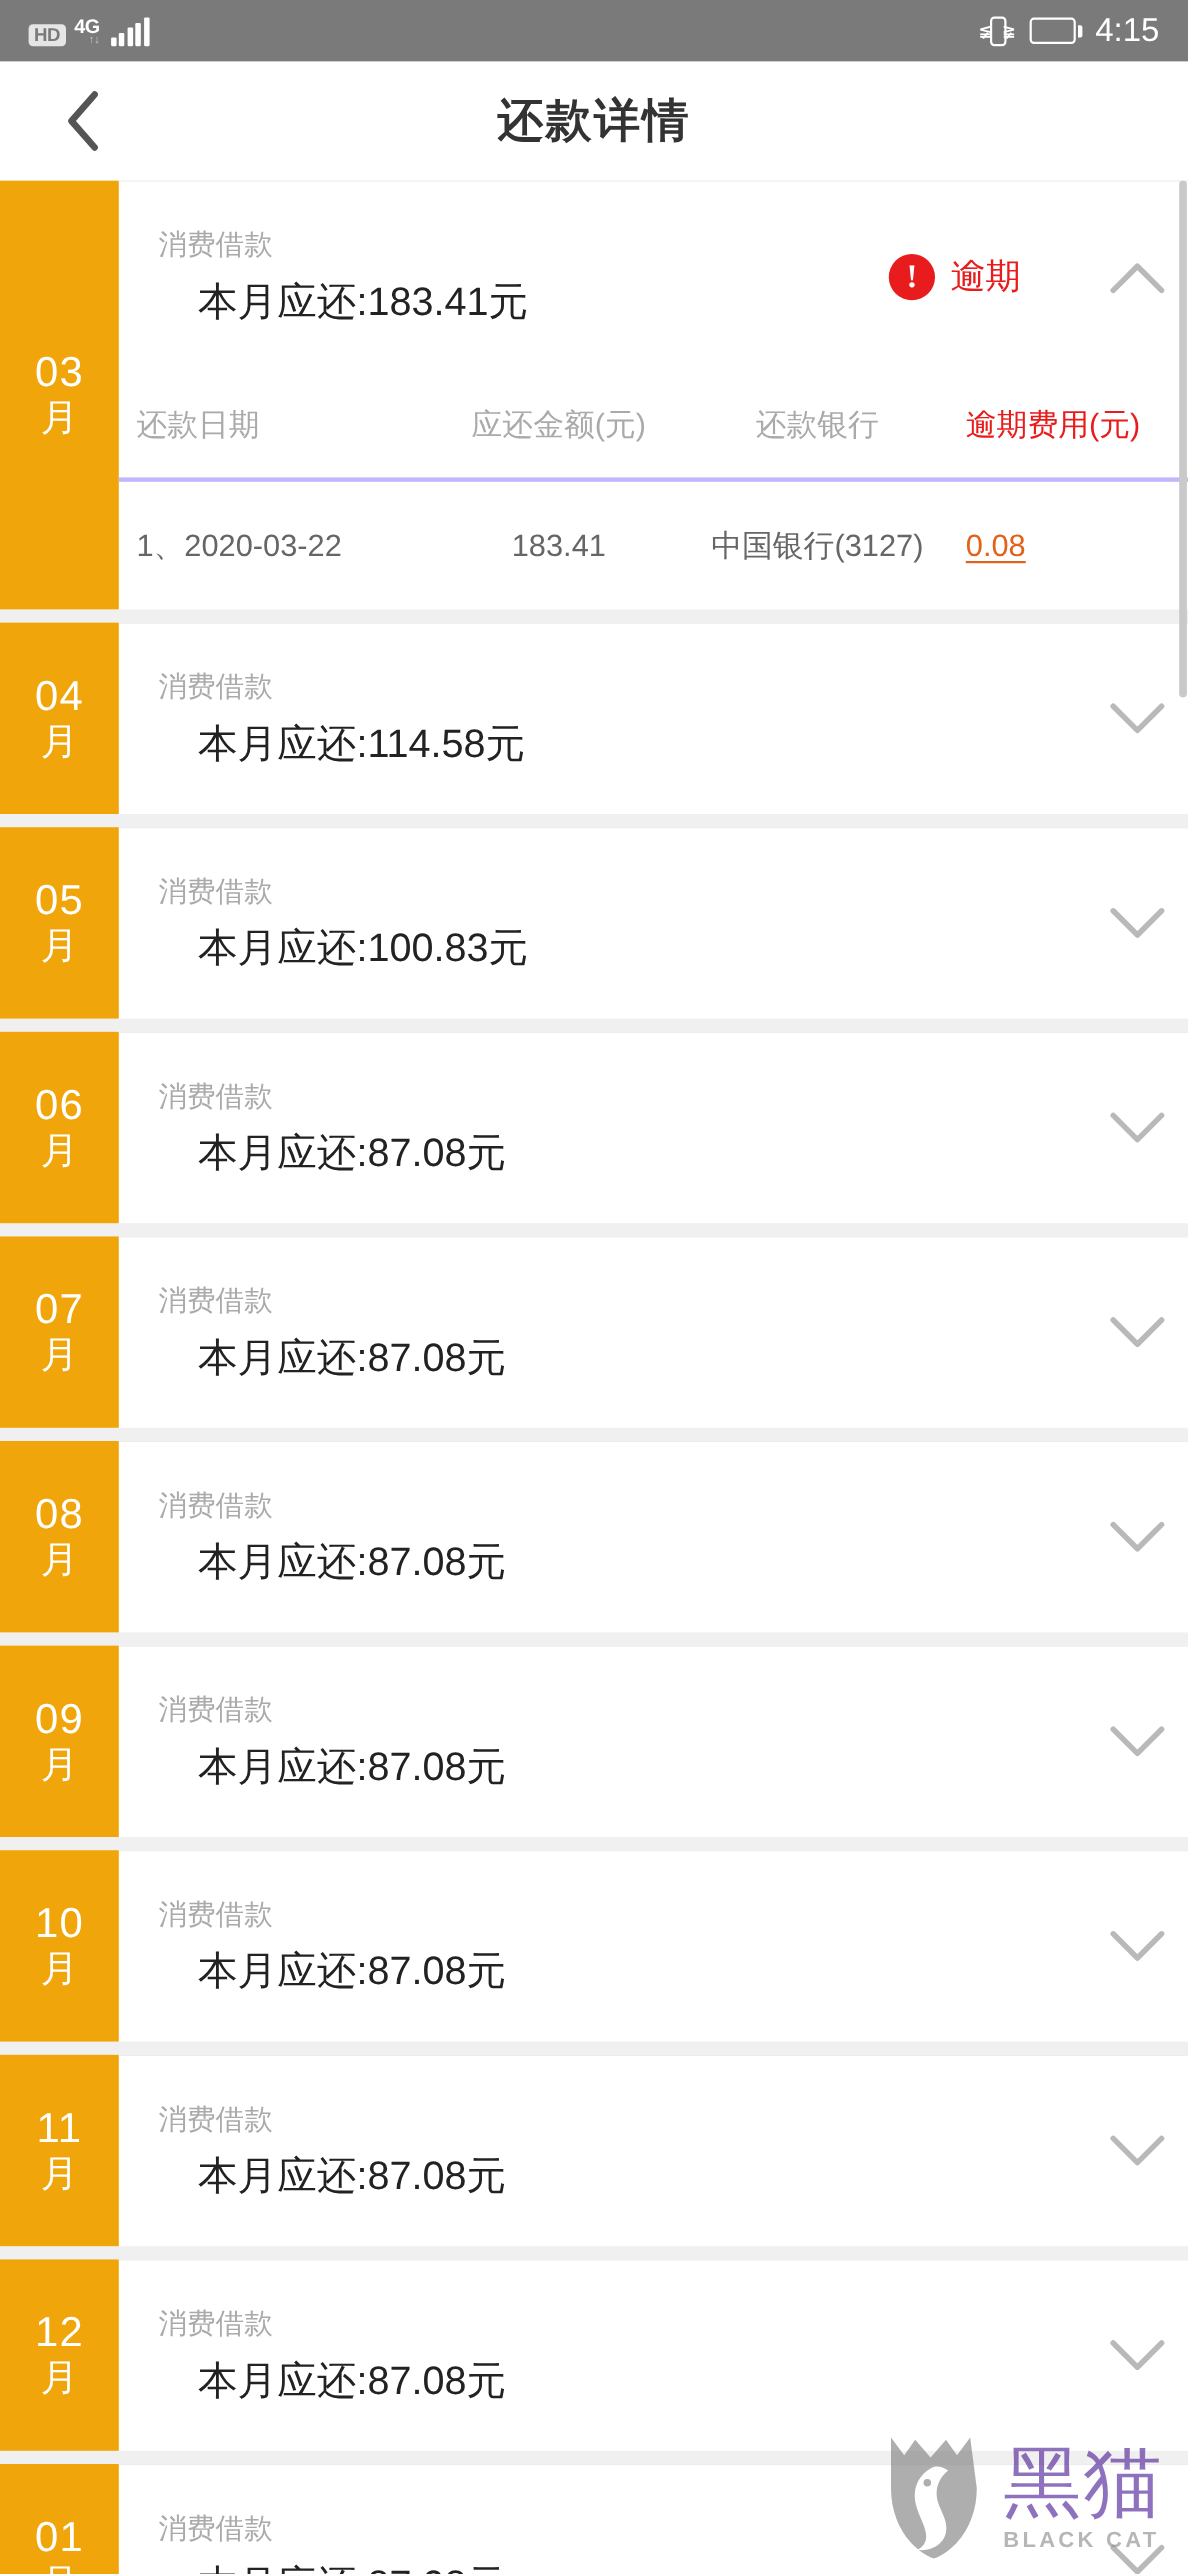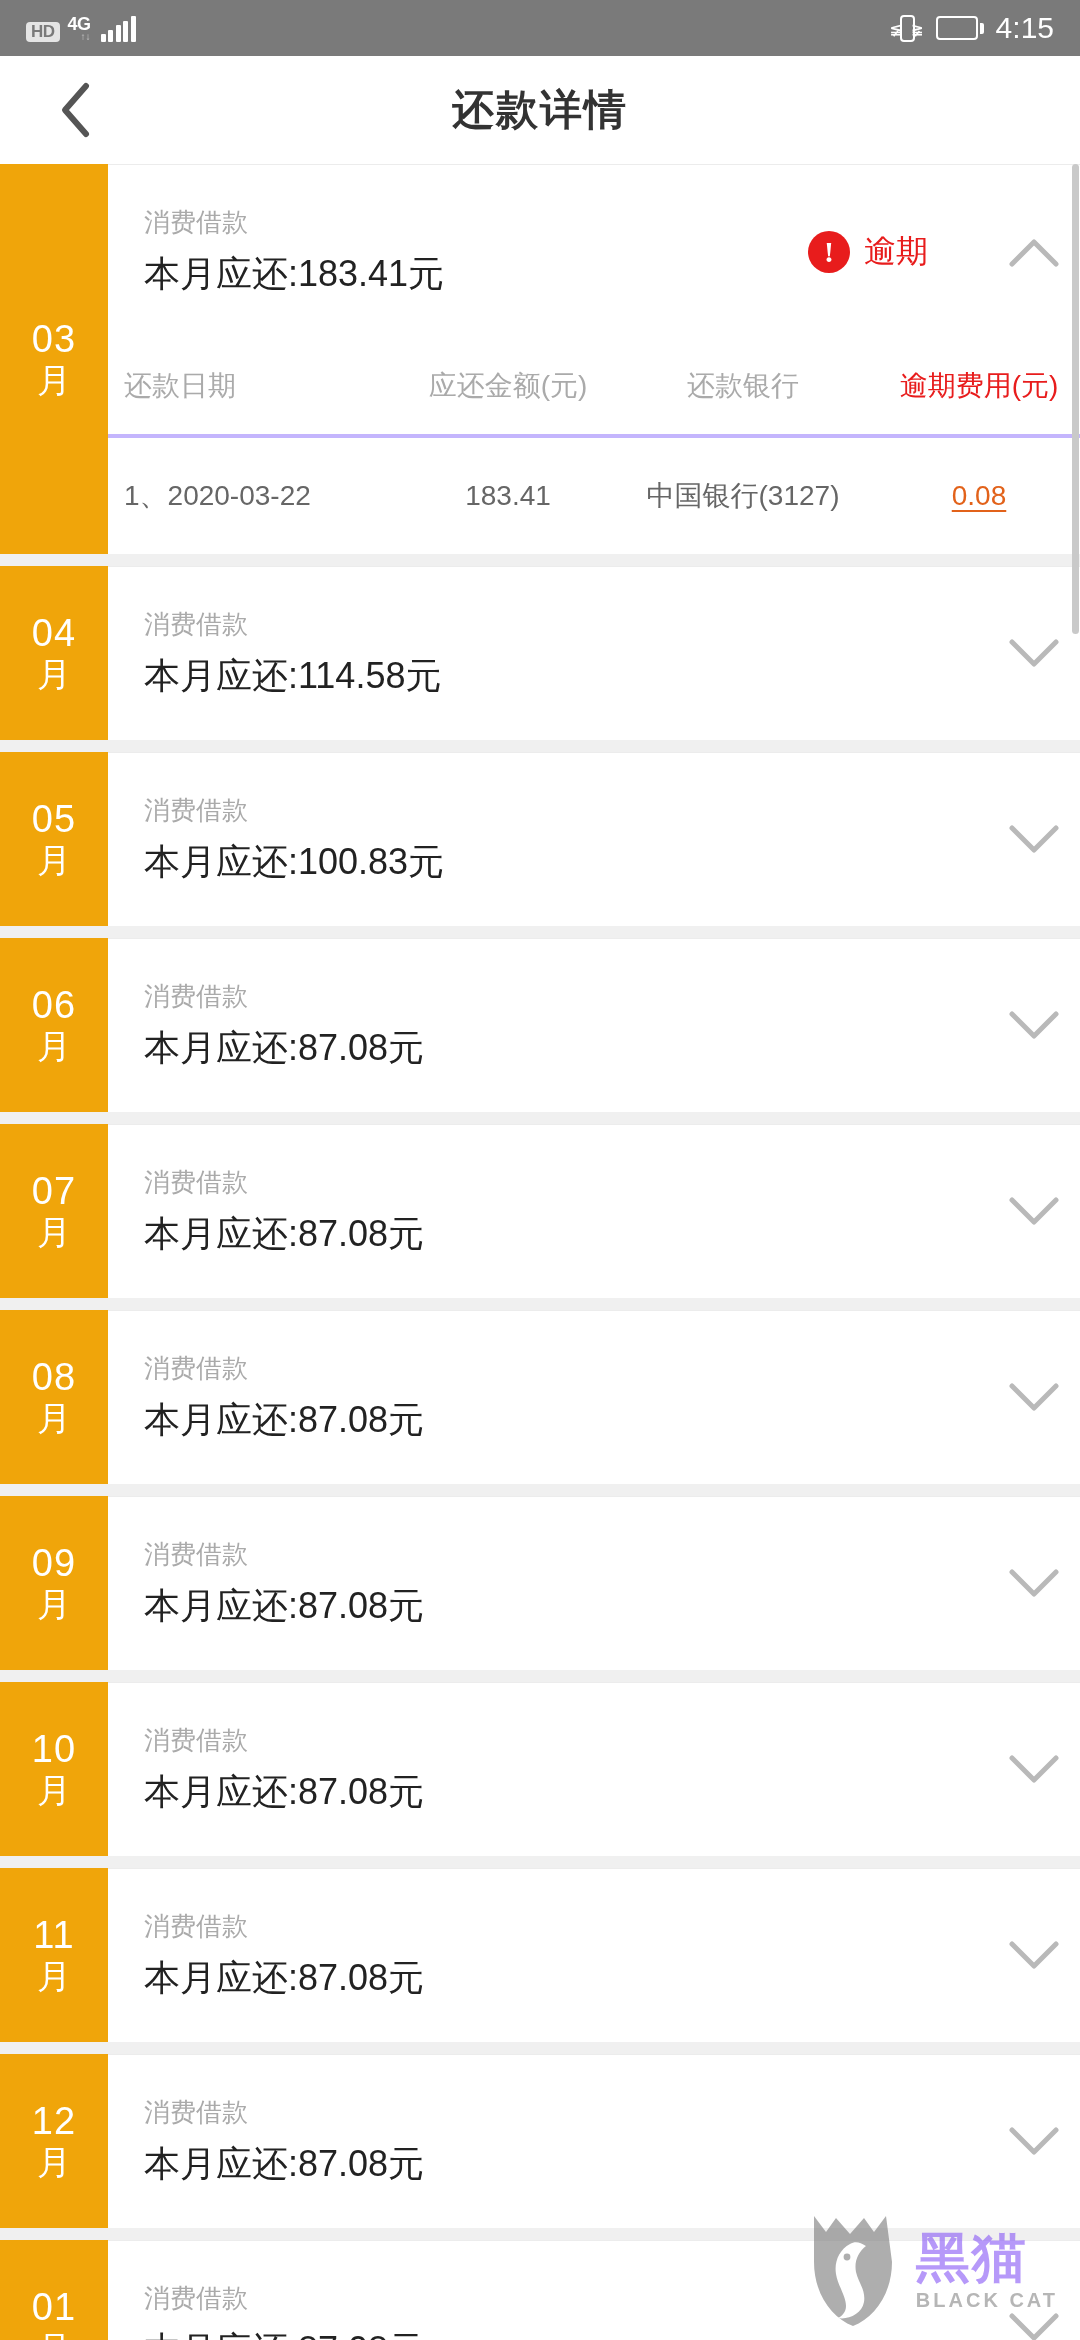--- a/index.html
+++ b/index.html
@@ -89,21 +89,21 @@
 
   .card-body{ flex:1; display:flex; flex-direction:column; }
 
   .summary-row{
     height:174px; display:flex; align-items:center;
     padding:0 0 0 36px; position:relative;
     border-top:1px solid #ececec;
   }
   .sum-texts{ flex:1; }
   .sum-kind{ font-size:26px; color:#aaaaaa; margin-bottom:10px; }
-  .sum-amount{ font-size:36px; color:#222222; }
+  .sum-amount{ font-size:36px; color:#222222;margin-left:36px; }
   .overdue{
     display:flex; align-items:center; gap:14px;
     margin-right:60px;
   }
   .warn-icon{
     width:42px; height:42px; border-radius:50%;
     background:#e81c1c; color:#ffffff;
     font-size:30px; font-weight:bold; line-height:42px; text-align:center;
     font-family:"Liberation Serif",serif;
   }
@@ -118,21 +118,21 @@
     font-size:28px; color:#aaaaaa;
   }
   .table-row{
     display:flex; align-items:center; height:120px;
     font-size:28px; color:#666666;
     border-top:4px solid #c4b5fd;
   }
   .col1{ width:300px; padding-left:16px;}
   .col2{ width:200px; text-align:center;}
   .col3{ width:270px; text-align:center;}
-  .col4{ width:202px; text-align:center;}
+  .col4{ width:202px; text-align:left;}
   .th-fee{ color:#e81c1c; }
   .fee-link{
     color:#e2621a; text-decoration:underline; text-underline-offset:5px;
   }
 
   
   .scroll-track{
     position:absolute; right:0; top:0; width:8px; height:2176px;
     background:transparent;
   }
@@ -141,21 +141,21 @@
     background:#c9c9c9; border-radius:4px;
   }
 
   
   .watermark{
     position:absolute; right:22px; bottom:10px;
     display:flex; align-items:center; gap:14px;
     opacity:.62; pointer-events:none;
   }
   .wm-text{ display:flex; flex-direction:column; line-height:1; }
-  .wm-cn{ font-size:54px; font-weight:bold; color:#8b5cf6; letter-spacing:2px;}
+  .wm-cn{ font-size:71px; font-weight:normal; color:#4c1d95; letter-spacing:2px;}
   .wm-en{ font-size:20px; font-weight:bold; color:#8a8a8a; letter-spacing:3px; margin-top:6px;}
 </style>
 </head>
 <body>
 
 <div class="statusbar">
   <div class="sb-left">
     <span class="hd-badge">HD</span>
     <span class="net-wrap">
       <span class="net-g">4G</span>

